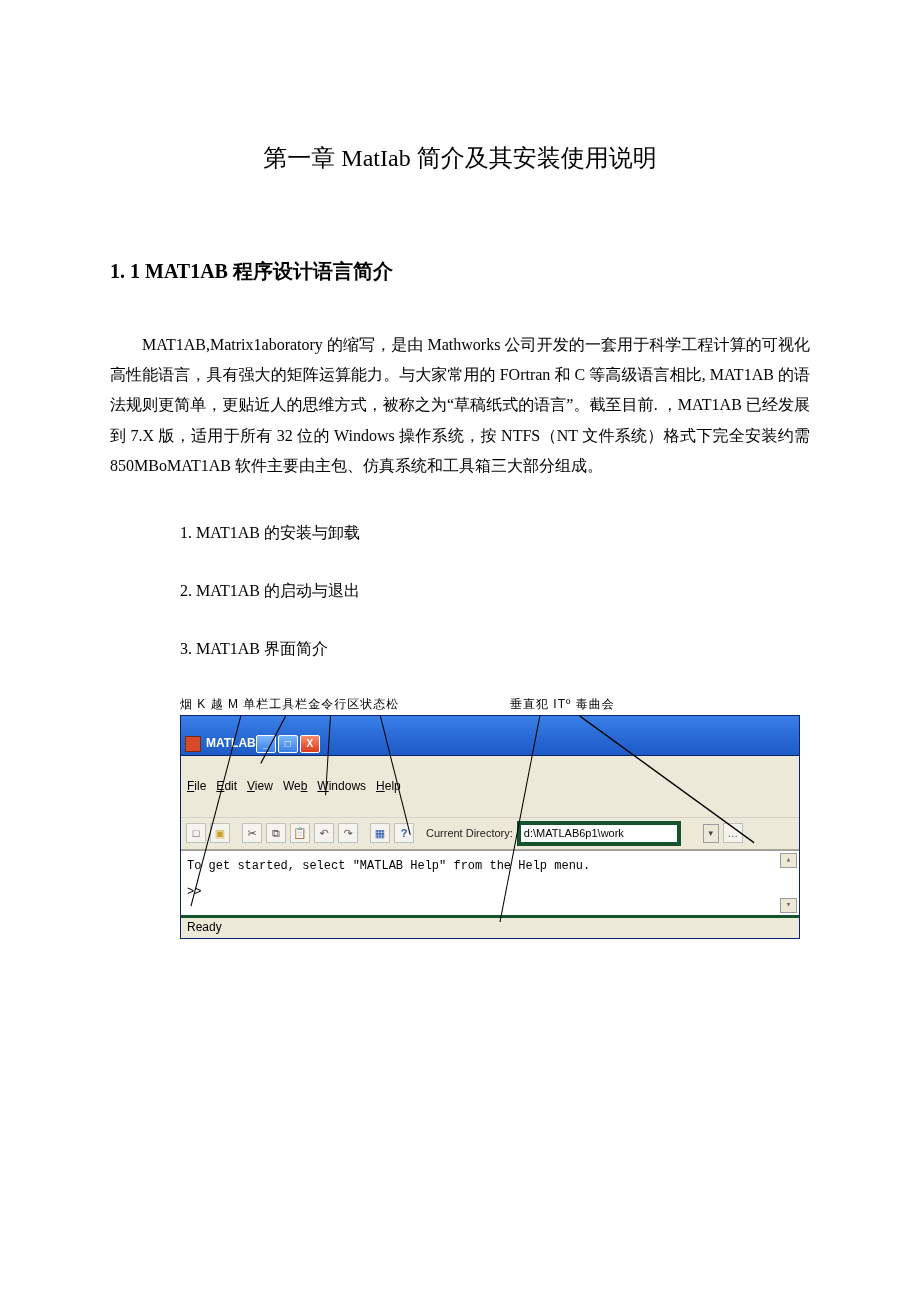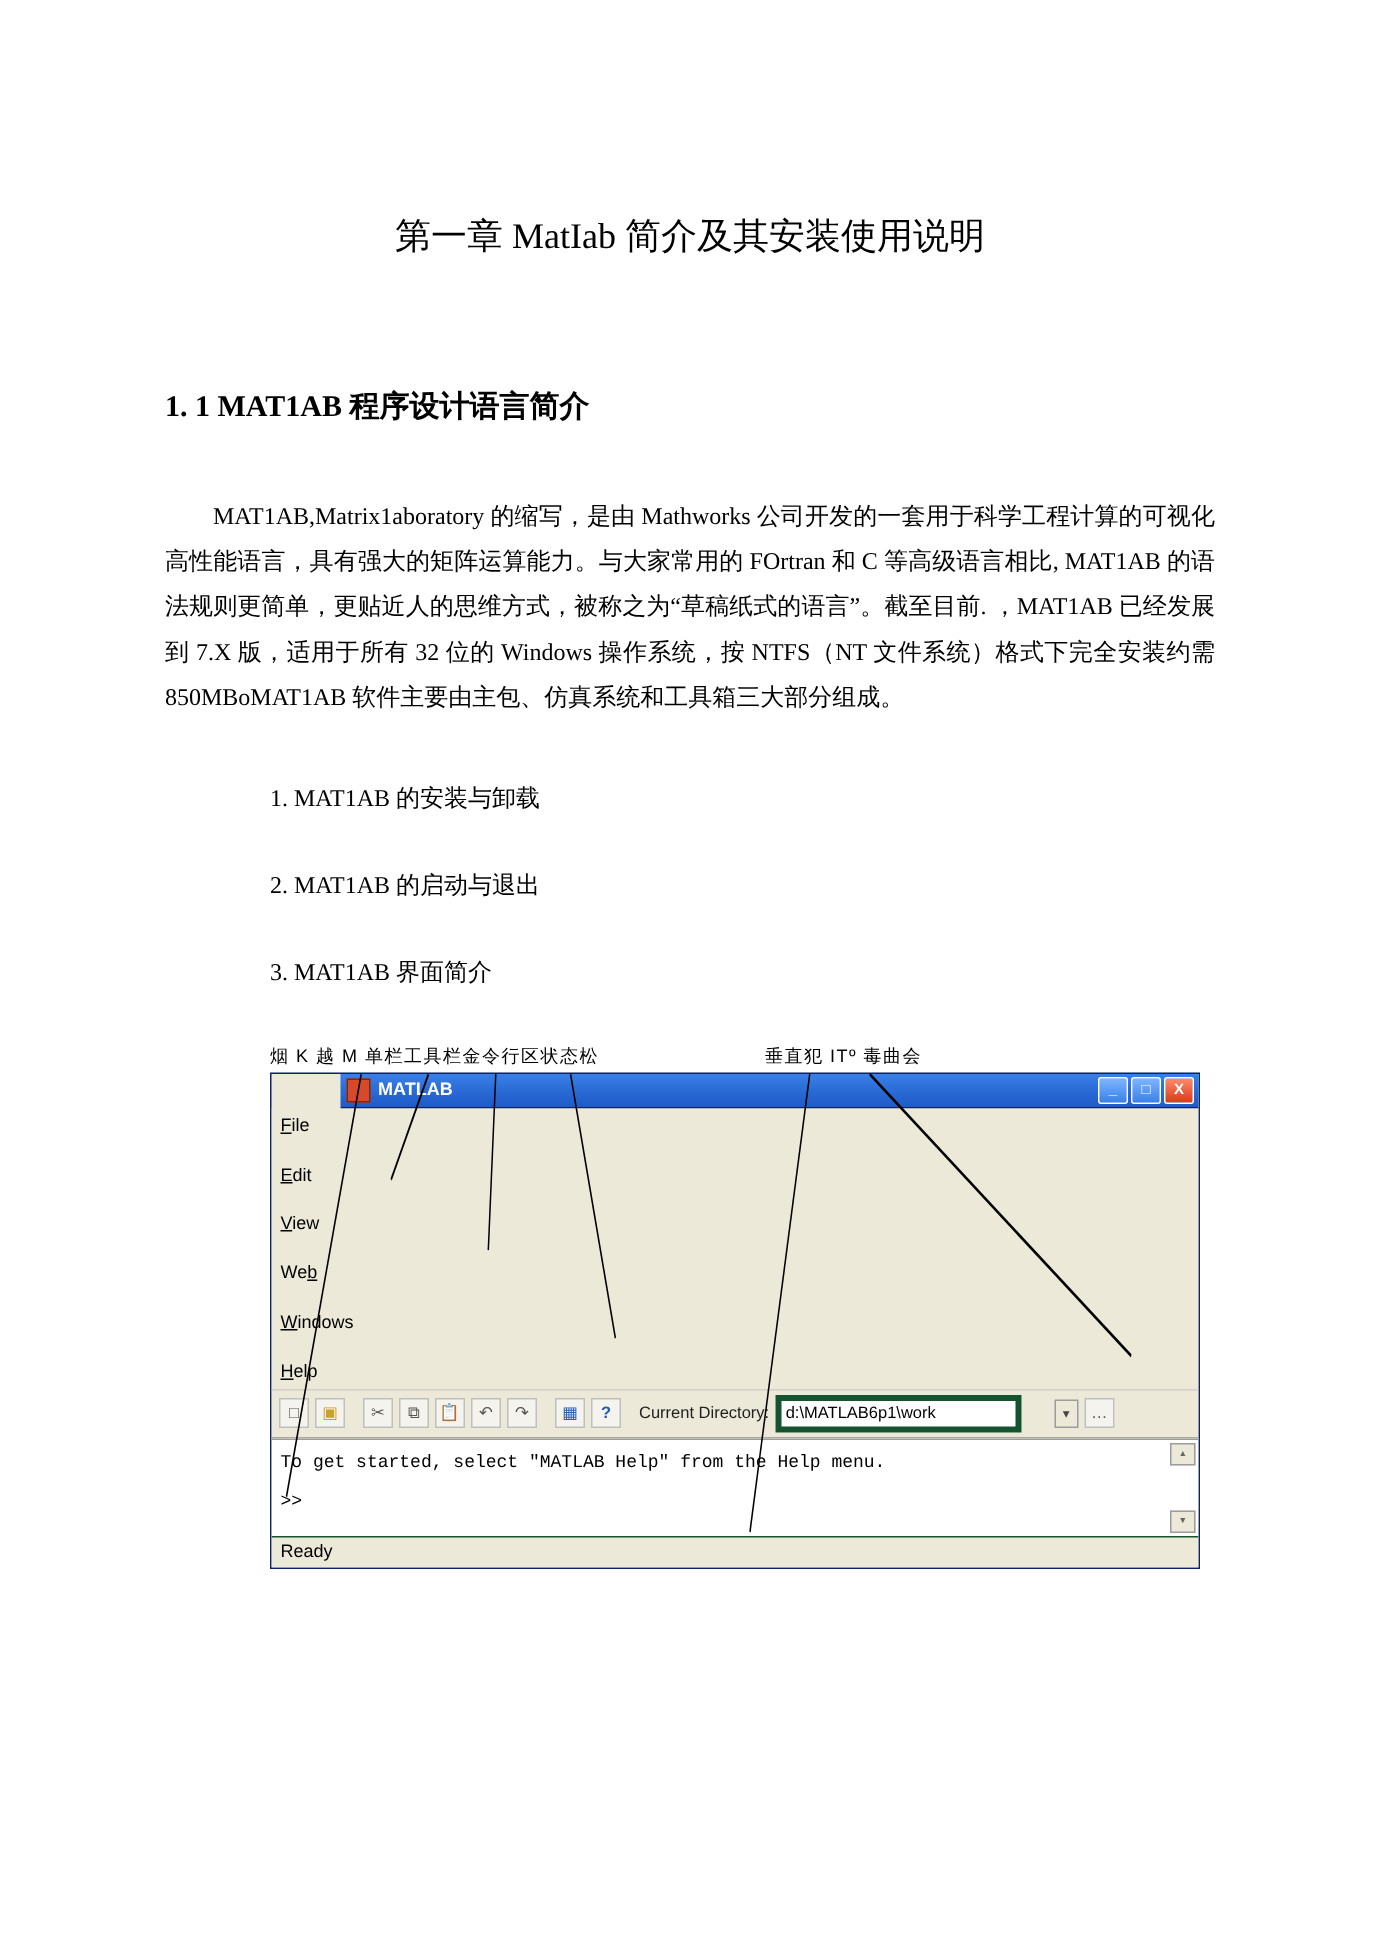--- a/index.html
+++ b/index.html
@@ -68,29 +68,27 @@
   .svg-lines {
     position: absolute;
     left: 0; top: 0;
     width: 100%; height: 100%;
     pointer-events: none;
     z-index: 5;
   }
   .titlebar {
     display: flex;
     align-items: center;
-    justify-content: space-between;
     background: linear-gradient(to bottom, #3a80e8 0%, #2a6bd6 50%, #1e5bc8 100%);
     color: #fff;
     height: 22px;
-    padding: 0 3px 0 4px;
+    padding: 17px 3px 0 4px;
     font-weight: bold;
     font-size: 12px;
     border-bottom: 1px solid #0a246a;
-    margin-left: 46px;
   }
   .titlebar .left { display: flex; align-items: center; gap: 5px; }
   .app-ico {
     width: 14px; height: 14px;
     background: #d64a2a;
     border: 1px solid #7a2a10;
   }
   .win-btns { display: flex; gap: 2px; }
   .win-btn {
     width: 20px; height: 18px;
@@ -99,24 +97,23 @@
     display: flex; align-items: center; justify-content: center;
     font-size: 10px;
     font-family: Arial, sans-serif;
     box-sizing: border-box;
   }
   .btn-min, .btn-max { background: linear-gradient(to bottom,#7db6ff,#3a80e8); color:#fff; }
   .btn-close { background: linear-gradient(to bottom,#ff8a6a,#d93a1a); color: #fff; font-weight: bold;}
   .menubar {
     display: flex;
     gap: 10px;
-    padding: 0 6px;
-    background: #ece9d8;
-    font-size: 12px;
-    flex-direction: column;
+    padding: 19px 6px;
+    background: #ece9d8;
+    font-size: 12px;
   }
   .menubar span u { text-decoration: underline; }
   .toolbar {
     display: flex;
     align-items: center;
     gap: 4px;
     padding: 3px 5px;
     background: #ece9d8;
     border-top: 1px solid #d4d0c8;
     border-bottom: 1px solid #aca899;
@@ -161,21 +158,21 @@
   }
   .cmd-area .scroll-ar {
     position: absolute; right: 2px;
     width: 15px; height: 13px;
     border: 1px solid #9c9c9c; background: #ece9d8;
     display:flex;align-items:center;justify-content:center;
     font-size:9px;color:#666;
   }
   .prompt-line { margin-top: 4px;}
   .statusbar {
-    border-top: 1px solid #14532d;
+    border-top: 3px solid #14532d;
     background: #ece9d8;
     height: 18px;
     padding: 1px 6px;
     font-size: 12px;
     display:flex;align-items:center;
   }
 </style>
 </head>
 <body>
 

